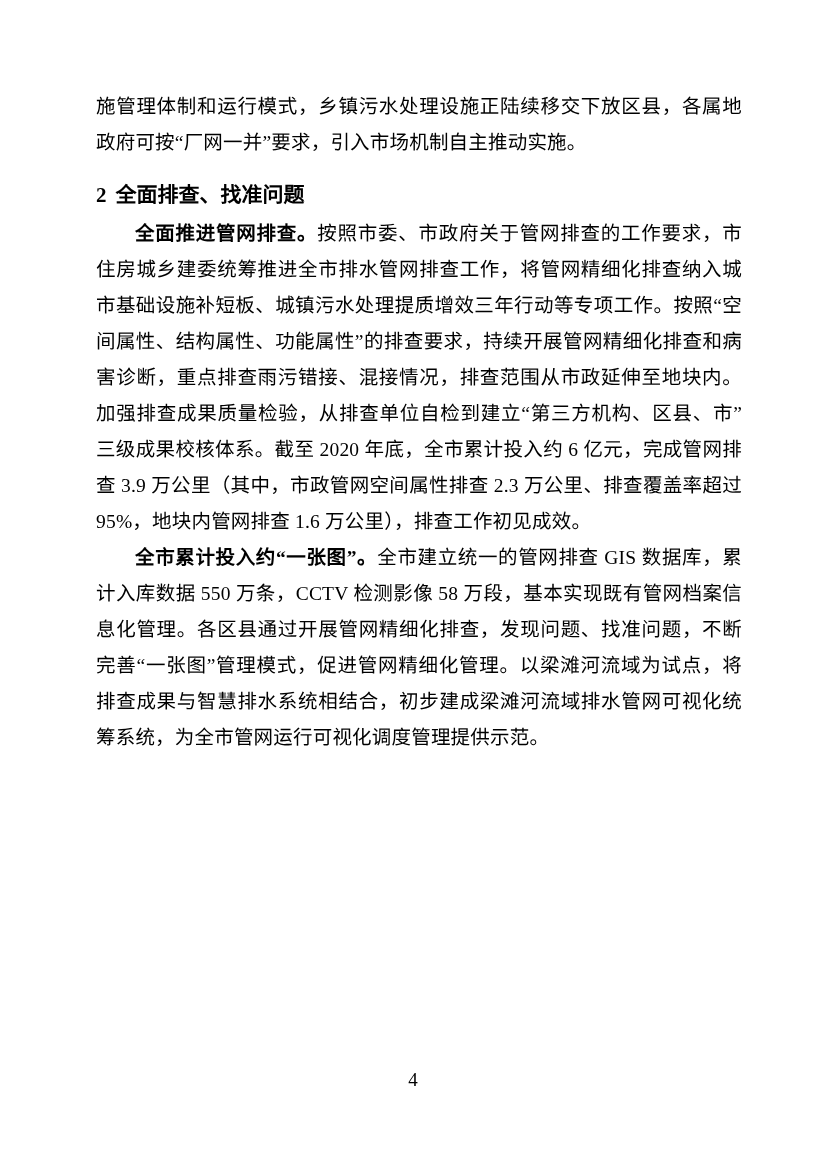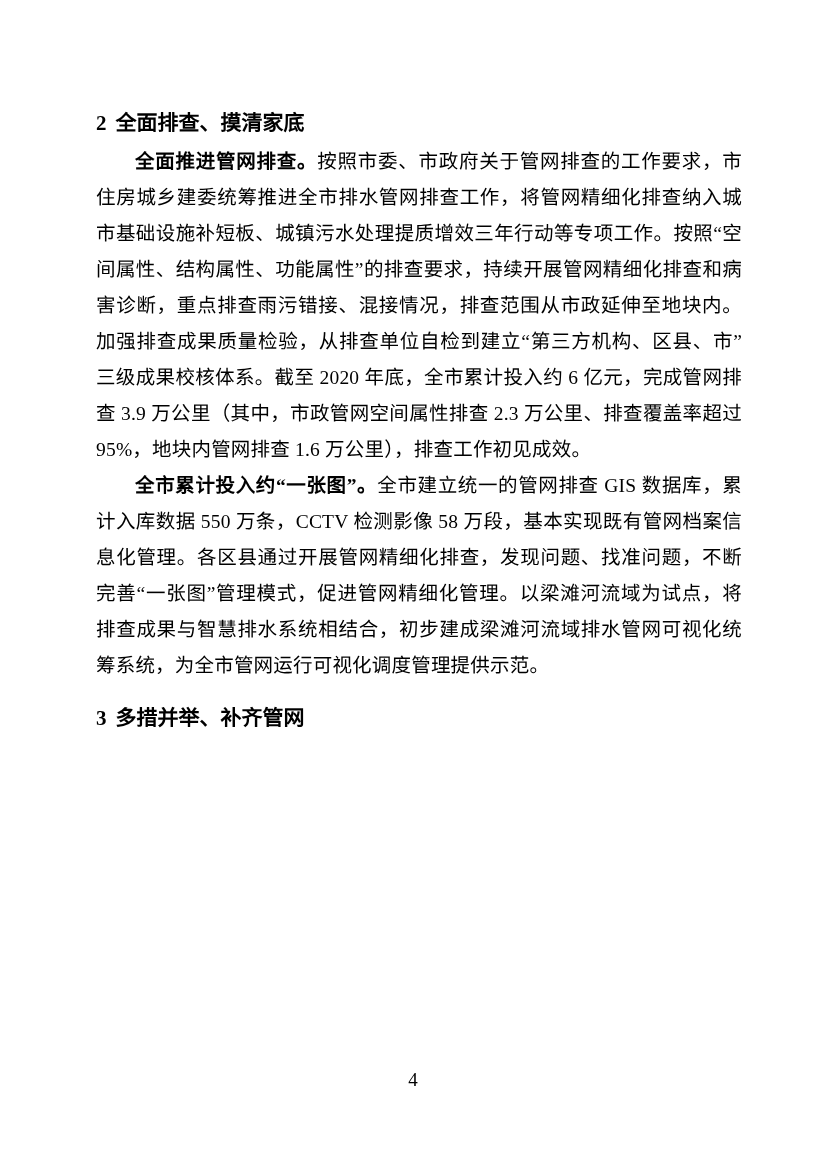--- a/index.html
+++ b/index.html
@@ -60,19 +60,19 @@
     line-height: 24px;
     font-family: "Liberation Serif", "DejaVu Serif", serif;
     color: #000000;
   }
 </style>
 </head>
 <body style="background: rgb(255, 255, 255);">
 
 <div class="page">
   <div class="content">
-      <h2 class="section-heading"><span class="heading-number">2</span><span class="heading-title">全面排查、摸清家底</span></h2>
+      <p class="para"><span class="run">施管理体制和运行模式，乡镇污水处理设施正陆续移交下放区县，各属地政府可按“厂网一并”要求，引入市场机制自主推动实施。</span></p>
+      <h2 class="section-heading"><span class="heading-number">2</span><span class="heading-title">全面排查、找准问题</span></h2>
       <p class="para indent"><span class="run run-bold">全面推进管网排查。</span><span class="run">按照市委、市政府关于管网排查的工作要求，市住房城乡建委统筹推进全市排水管网排查工作，将管网精细化排查纳入城市基础设施补短板、城镇污水处理提质增效三年行动等专项工作。按照“空间属性、结构属性、功能属性”的排查要求，持续开展管网精细化排查和病害诊断，重点排查雨污错接、混接情况，排查范围从市政延伸至地块内。加强排查成果质量检验，从排查单位自检到建立“第三方机构、区县、市”三级成果校核体系。截至 2020 年底，全市累计投入约 6 亿元，完成管网排查 3.9 万公里（其中，市政管网空间属性排查 2.3 万公里、排查覆盖率超过 95%，地块内管网排查 1.6 万公里），排查工作初见成效。</span></p>
       <p class="para indent"><span class="run run-bold">全市累计投入约“一张图”。</span><span class="run">全市建立统一的管网排查 GIS 数据库，累计入库数据 550 万条，CCTV 检测影像 58 万段，基本实现既有管网档案信息化管理。各区县通过开展管网精细化排查，发现问题、找准问题，不断完善“一张图”管理模式，促进管网精细化管理。以梁滩河流域为试点，将排查成果与智慧排水系统相结合，初步建成梁滩河流域排水管网可视化统筹系统，为全市管网运行可视化调度管理提供示范。</span></p>
-      <h2 class="section-heading"><span class="heading-number">3</span><span class="heading-title">多措并举、补齐管网</span></h2>
     </div>
   <div class="page-number">4</div>
 </div>
 
 </body></html>

